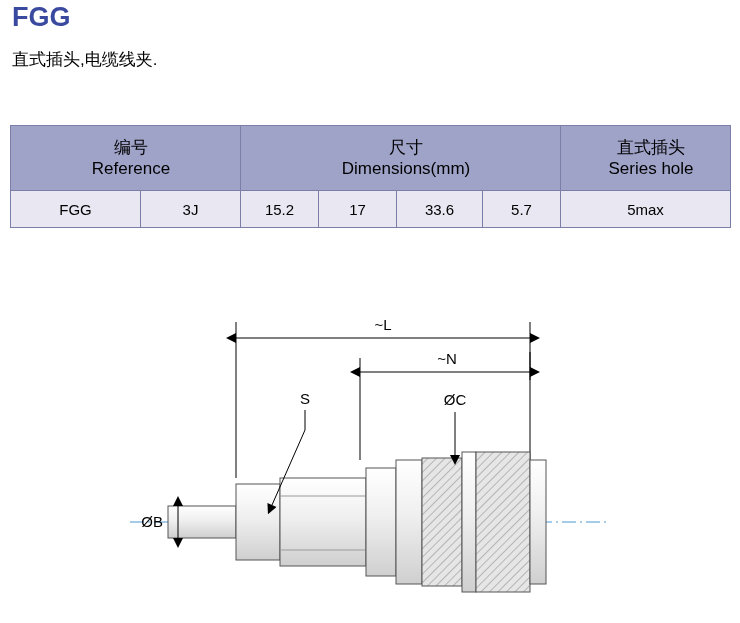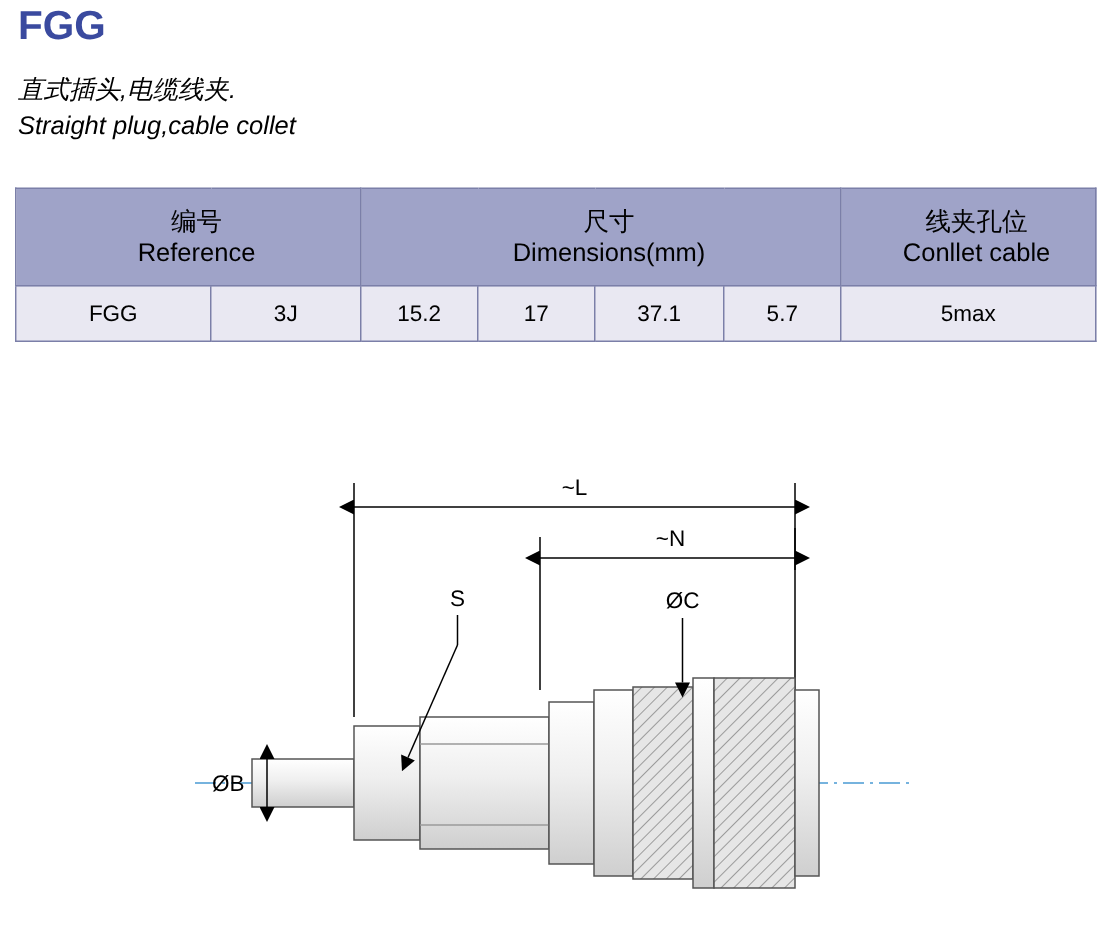--- a/index.html
+++ b/index.html
@@ -33,21 +33,21 @@
   }
   .subtitle {
     position: absolute;
     left: 12px;
     top: 48px;
     font-size: 17px;
     line-height: 24px;
     color: #000;
     font-family: "Liberation Sans", sans-serif;
   }
-  .subtitle div { white-space: nowrap; font-style: italic; }
+  .subtitle div { white-space: nowrap; }
 
   table.spec {
     position: absolute;
     left: 10px;
     top: 125px;
     width: 720px;
     border-collapse: collapse;
     table-layout: fixed;
   }
   table.spec td, table.spec th {
@@ -94,21 +94,20 @@
 </style>
 </head>
 <body>
 
 <div class="page">
 
   <div class="title">FGG</div>
 
   <div class="subtitle">
     <div>直式插头,电缆线夹.</div>
-    <div>Straight plug,cable collet</div>
   </div>
 
   <table class="spec">
     <colgroup>
       <col style="width:130px">
       <col style="width:100px">
       <col style="width:78px">
       <col style="width:78px">
       <col style="width:86px">
       <col style="width:78px">
@@ -118,30 +117,30 @@
       <tr class="hdr1">
         <td colspan="2" class="two-line">
           <span>编号</span>
           <span>Reference</span>
         </td>
         <td colspan="4" class="two-line">
           <span>尺寸</span>
           <span>Dimensions(mm)</span>
         </td>
         <td class="two-line">
-          <span>线夹孔位</span>
-          <span>Conllet cable</span>
+          <span>直式插头</span>
+          <span>Series hole</span>
         </td>
       </tr>
       <tr class="datarow">
         <td>FGG</td>
         <td>3J</td>
         <td>15.2</td>
         <td>17</td>
-        <td>37.1</td>
+        <td>33.6</td>
         <td>5.7</td>
         <td>5max</td>
       </tr>
     </tbody>
   </table>
 
   <div class="drawing">
     <svg width="740" height="323" viewBox="0 0 740 323" xmlns="http://www.w3.org/2000/svg">
       <defs>
         <pattern id="knurl" width="6" height="6" patternUnits="userSpaceOnUse" patternTransform="rotate(45)">

